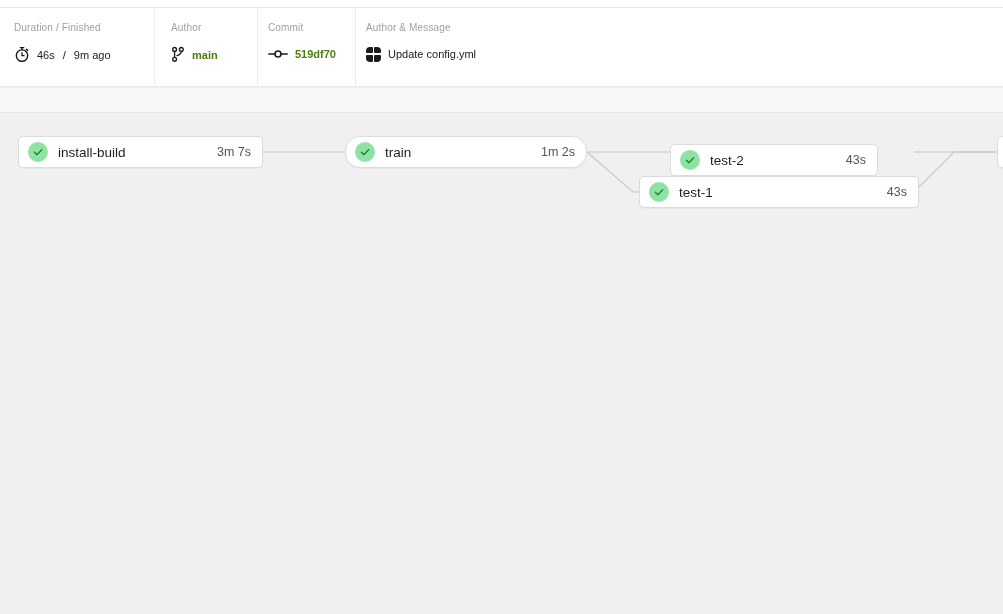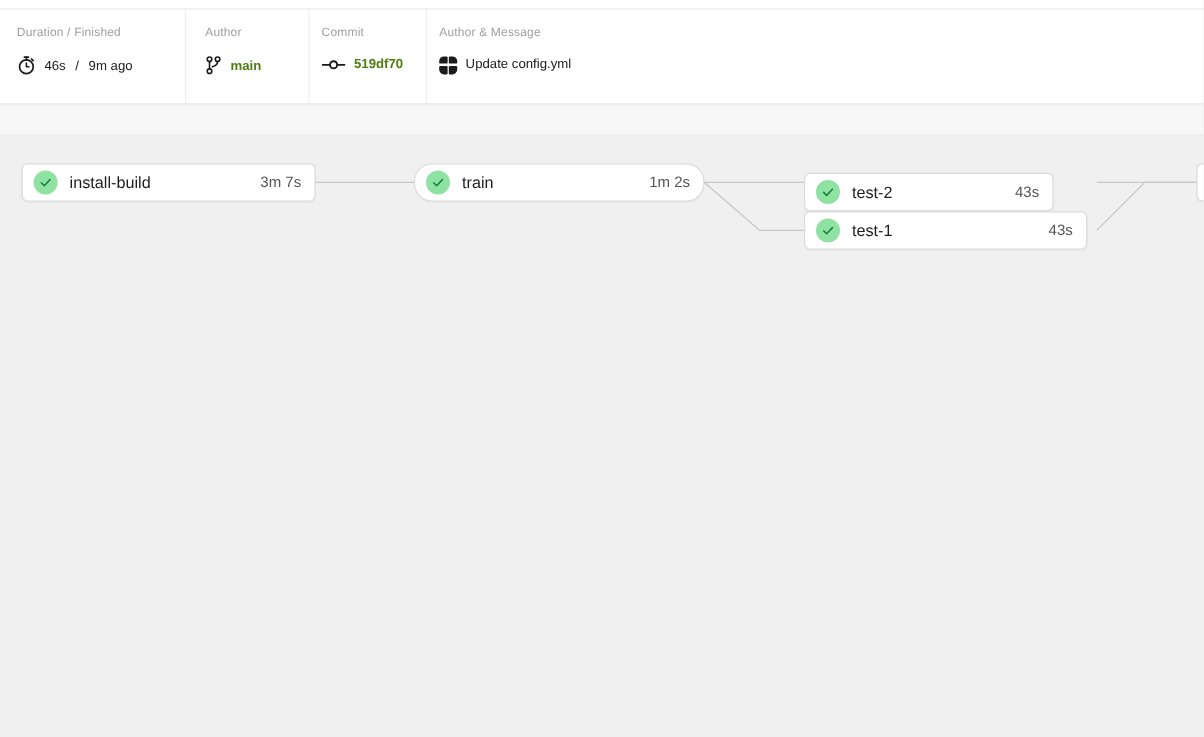--- a/index.html
+++ b/index.html
@@ -166,21 +166,21 @@
   .node .jobtime {
     margin-left: auto;
     font-size: 12.5px;
     color: #555555;
     white-space: nowrap;
   }
 
   .node.n-install { left: 18px; top: 22px; width: 245px; }
   .node.n-train   { left: 345px; top: 22px; width: 242px; border-radius: 15px; }
   .node.n-test2   { left: 670px; top: 30px; width: 208px; }
-  .node.n-test1   { left: 670px; top: 62px; width: 236px; }
+  .node.n-test1   { left: 639px; top: 62px; width: 280px; }
   .node.n-next    { left: 997px; top: 22px; width: 200px; }
 </style>
 </head>
 <body>
 
 <div class="top-strip"></div>
 
 <div class="header">
   <div class="meta-row">
 

